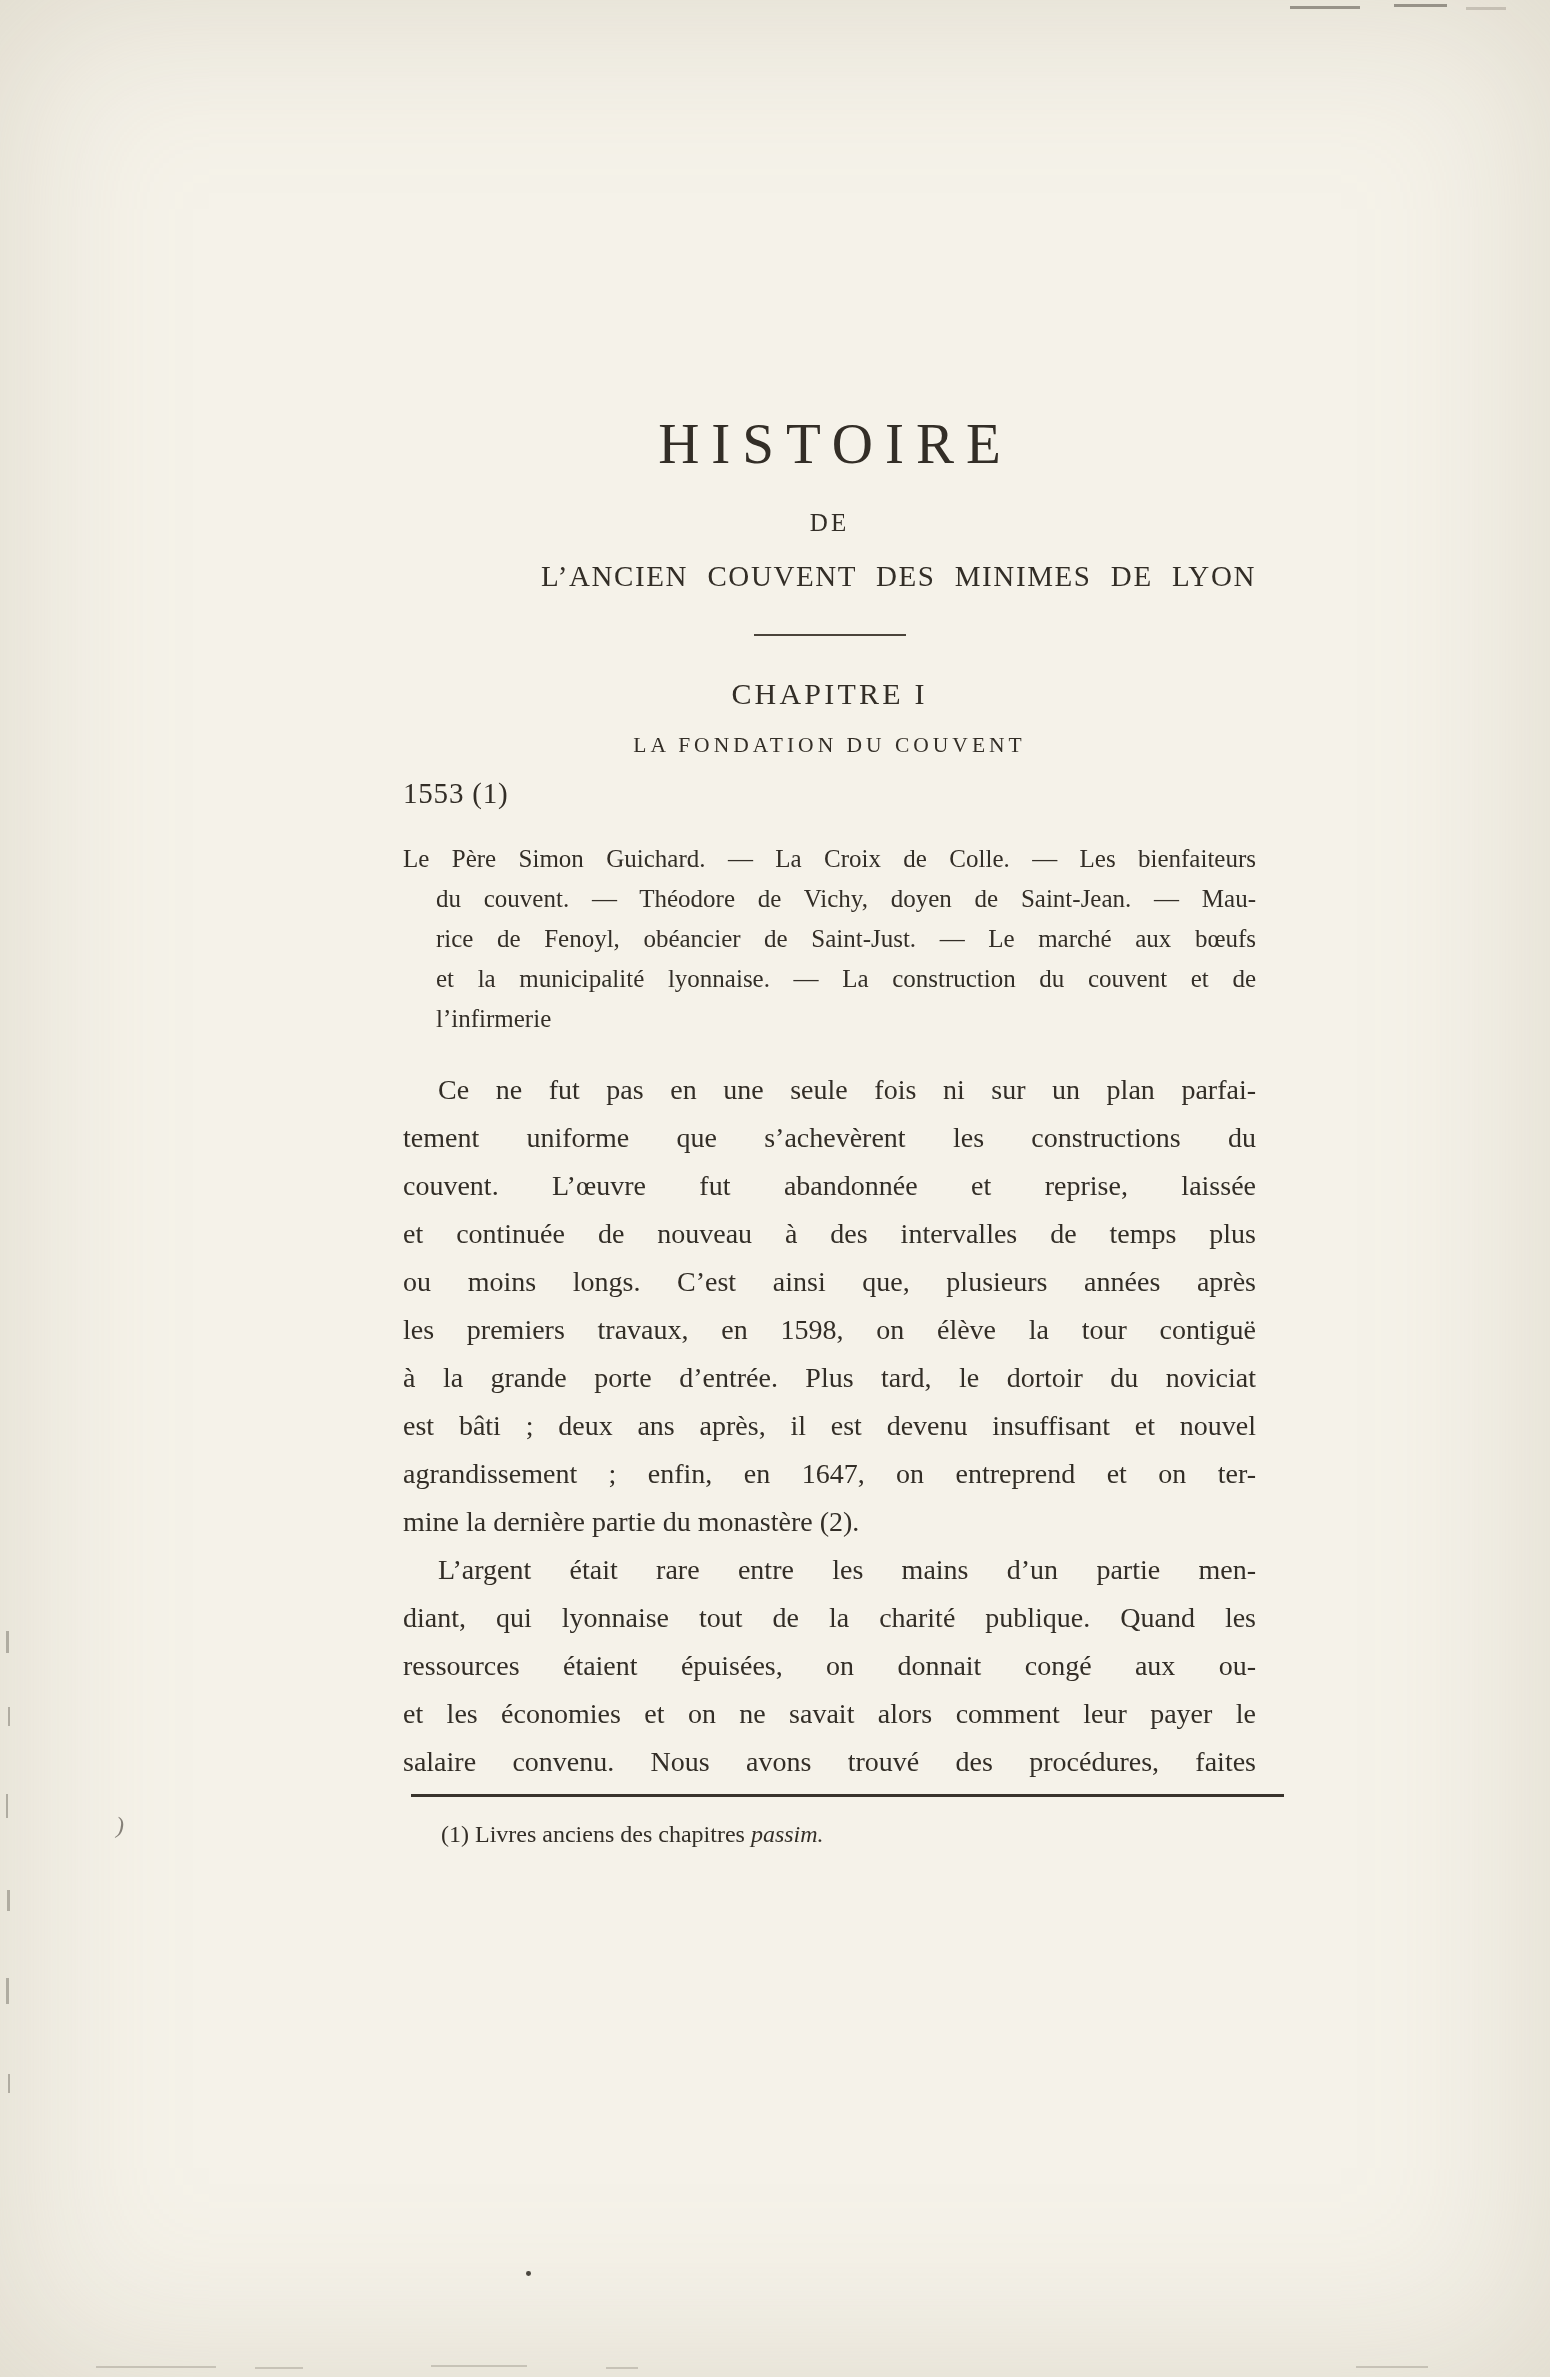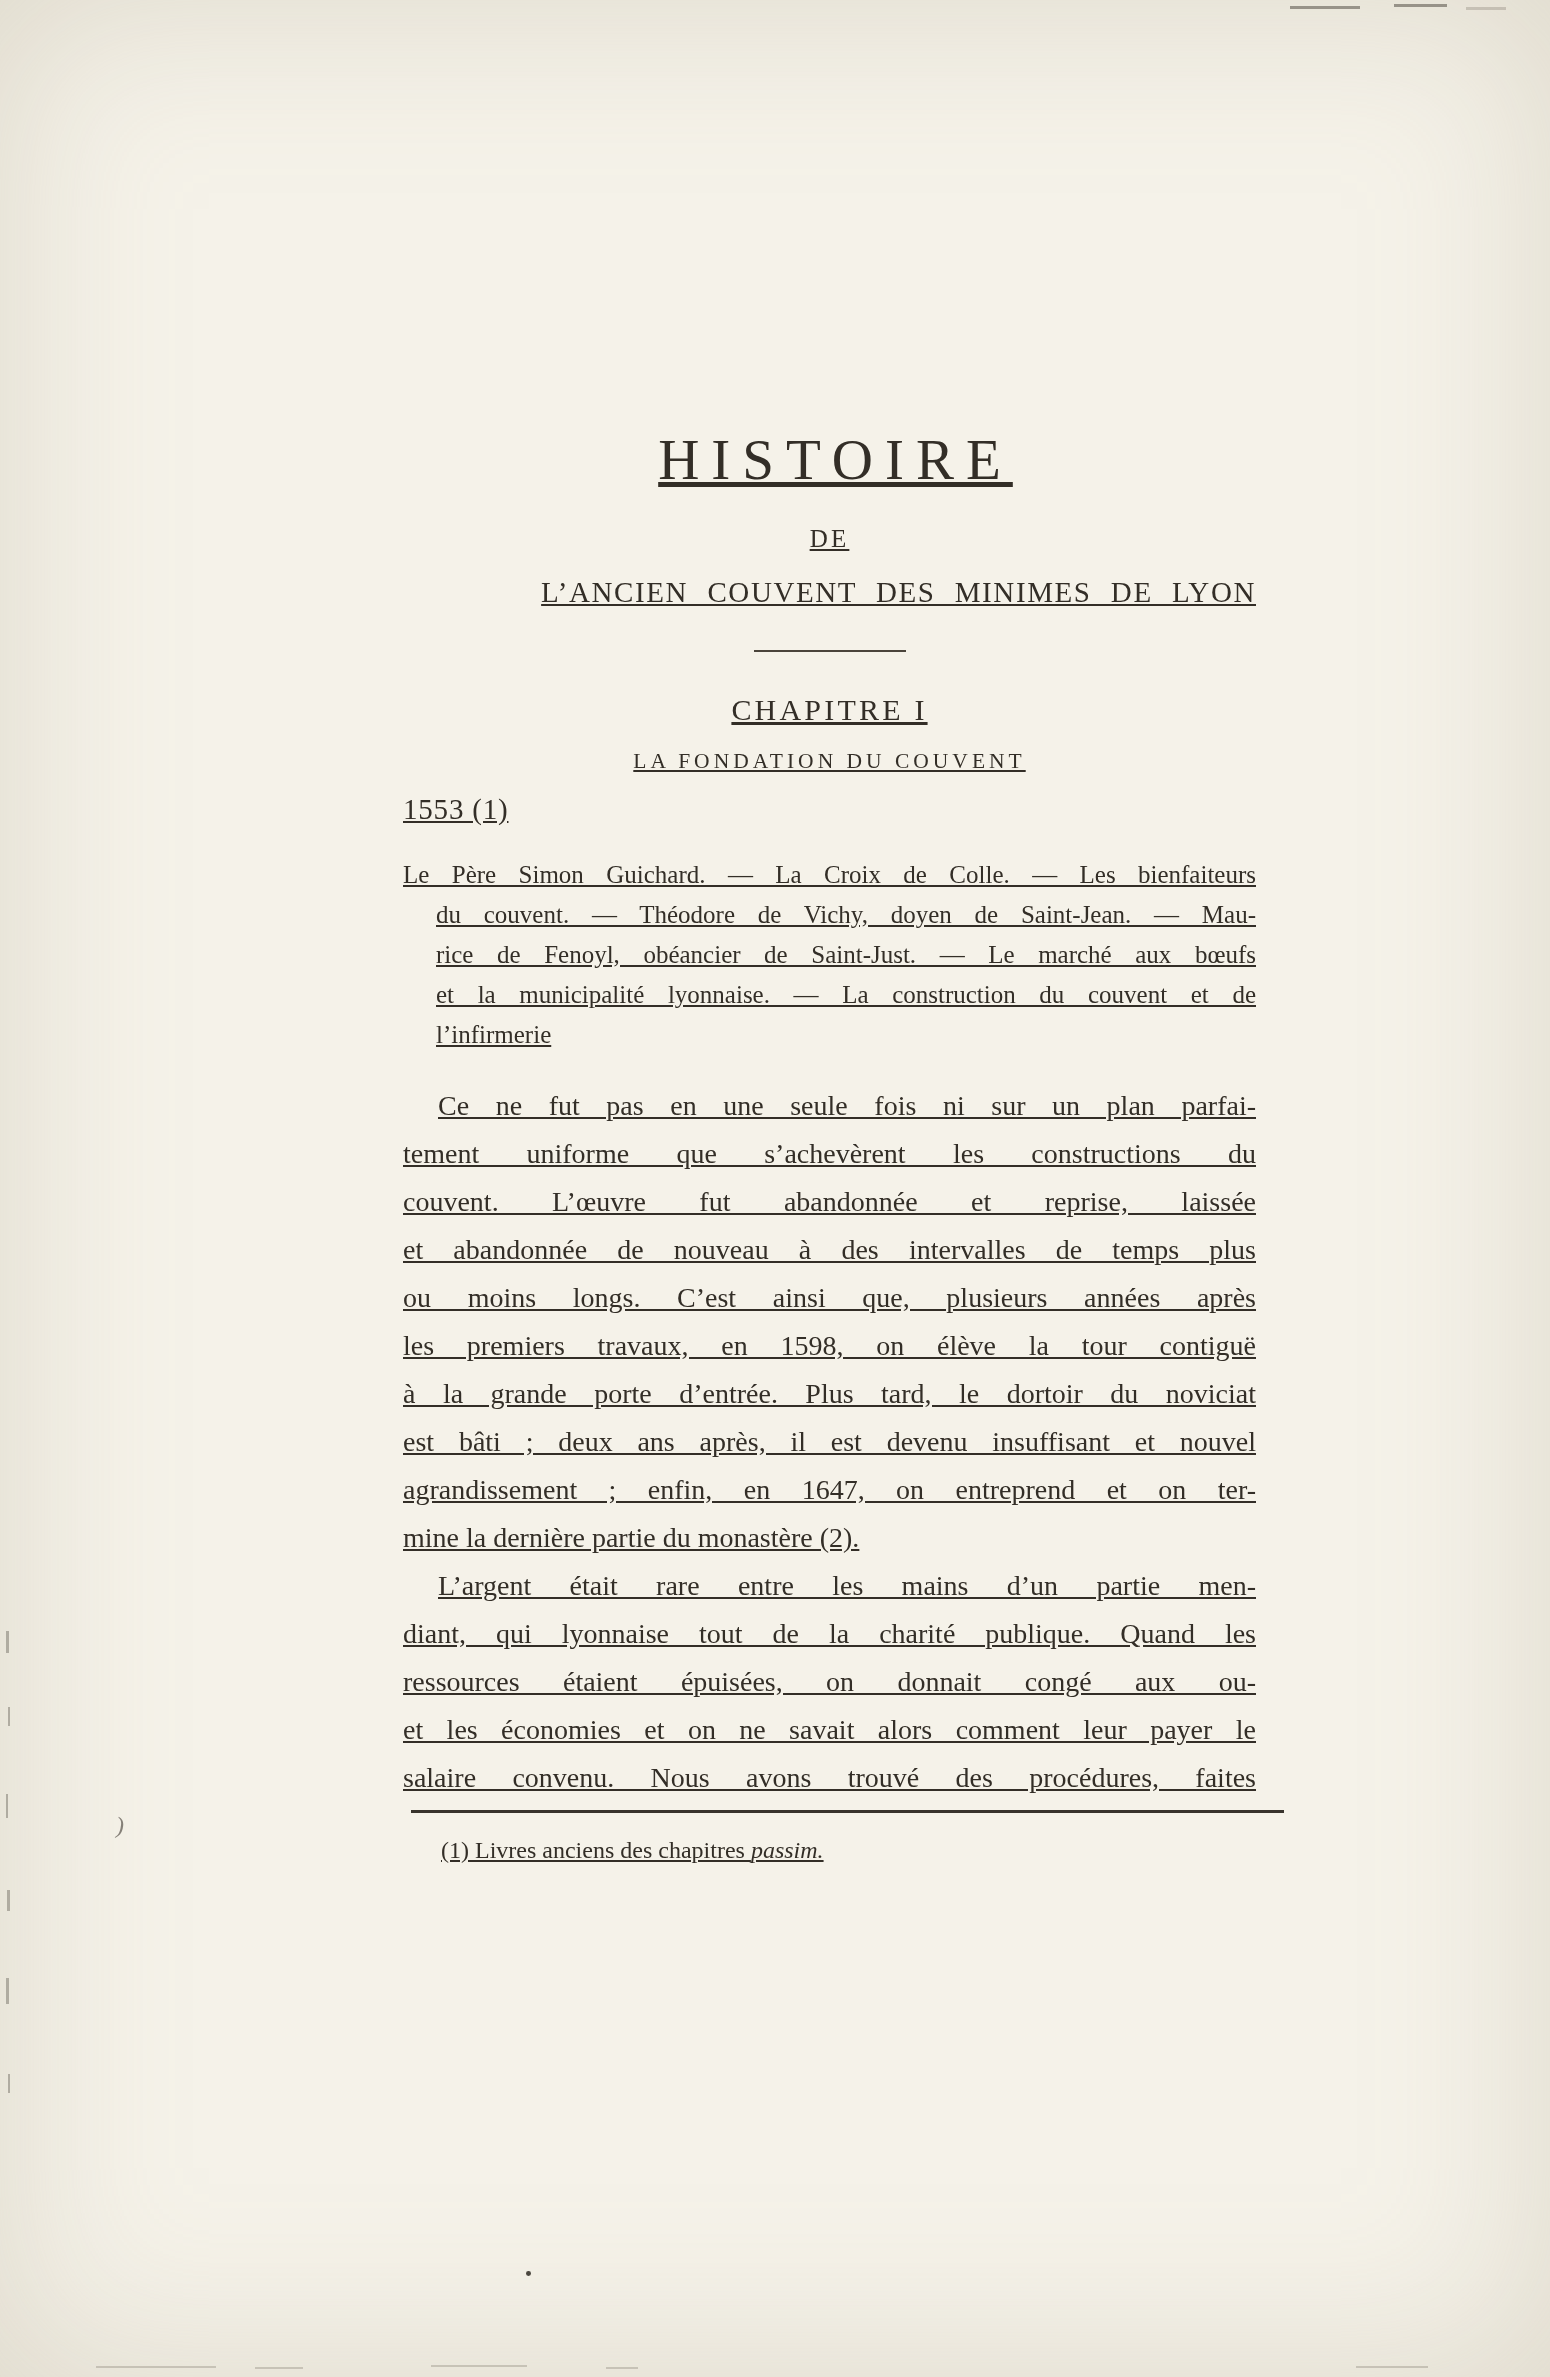--- a/index.html
+++ b/index.html
@@ -13,23 +13,22 @@
     height: 2377px;
     background: var(--paper, #f5f2e9);
     overflow: hidden;
     font-family: "Liberation Serif", "DejaVu Serif", serif;
     color: var(--ink, #332e27);
     box-shadow: inset 0 0 175px rgba(178, 168, 146, 0.35);
   }
   .content {
     position: absolute;
     left: 403px;
-    top: 16px;
+    top: 0;
     width: 853px;
-    text-decoration: underline;
   }
   .title {
     margin: 0;
     padding-top: 413px;
     font-size: 57px;
     line-height: 61px;
     font-weight: normal;
     letter-spacing: 12px;
     text-align: center;
     text-indent: 12px; 
@@ -175,21 +174,21 @@
         <div class="summary-line">du couvent. — Théodore de Vichy, doyen de Saint-Jean. — Mau-</div>
         <div class="summary-line">rice de Fenoyl, obéancier de Saint-Just. — Le marché aux bœufs</div>
         <div class="summary-line">et la municipalité lyonnaise. — La construction du couvent et de</div>
         <div class="summary-line">l’infirmerie</div>
       </div>
 
     <div class="para first closes">
         <div class="body-line">Ce ne fut pas en une seule fois ni sur un plan parfai-</div>
         <div class="body-line">tement uniforme que s’achevèrent les constructions du</div>
         <div class="body-line">couvent. L’œuvre fut abandonnée et reprise, laissée</div>
-        <div class="body-line">et abandonnée de nouveau à des intervalles de temps plus</div>
+        <div class="body-line">et continuée de nouveau à des intervalles de temps plus</div>
         <div class="body-line">ou moins longs. C’est ainsi que, plusieurs années après</div>
         <div class="body-line">les premiers travaux, en 1598, on élève la tour contiguë</div>
         <div class="body-line">à la grande porte d’entrée. Plus tard, le dortoir du noviciat</div>
         <div class="body-line">est bâti ; deux ans après, il est devenu insuffisant et nouvel</div>
         <div class="body-line">agrandissement ; enfin, en 1647, on entreprend et on ter-</div>
         <div class="body-line">mine la dernière partie du monastère (2).</div>
       </div>
 
     <div class="para">
         <div class="body-line">L’argent était rare entre les mains d’un partie men-</div>

